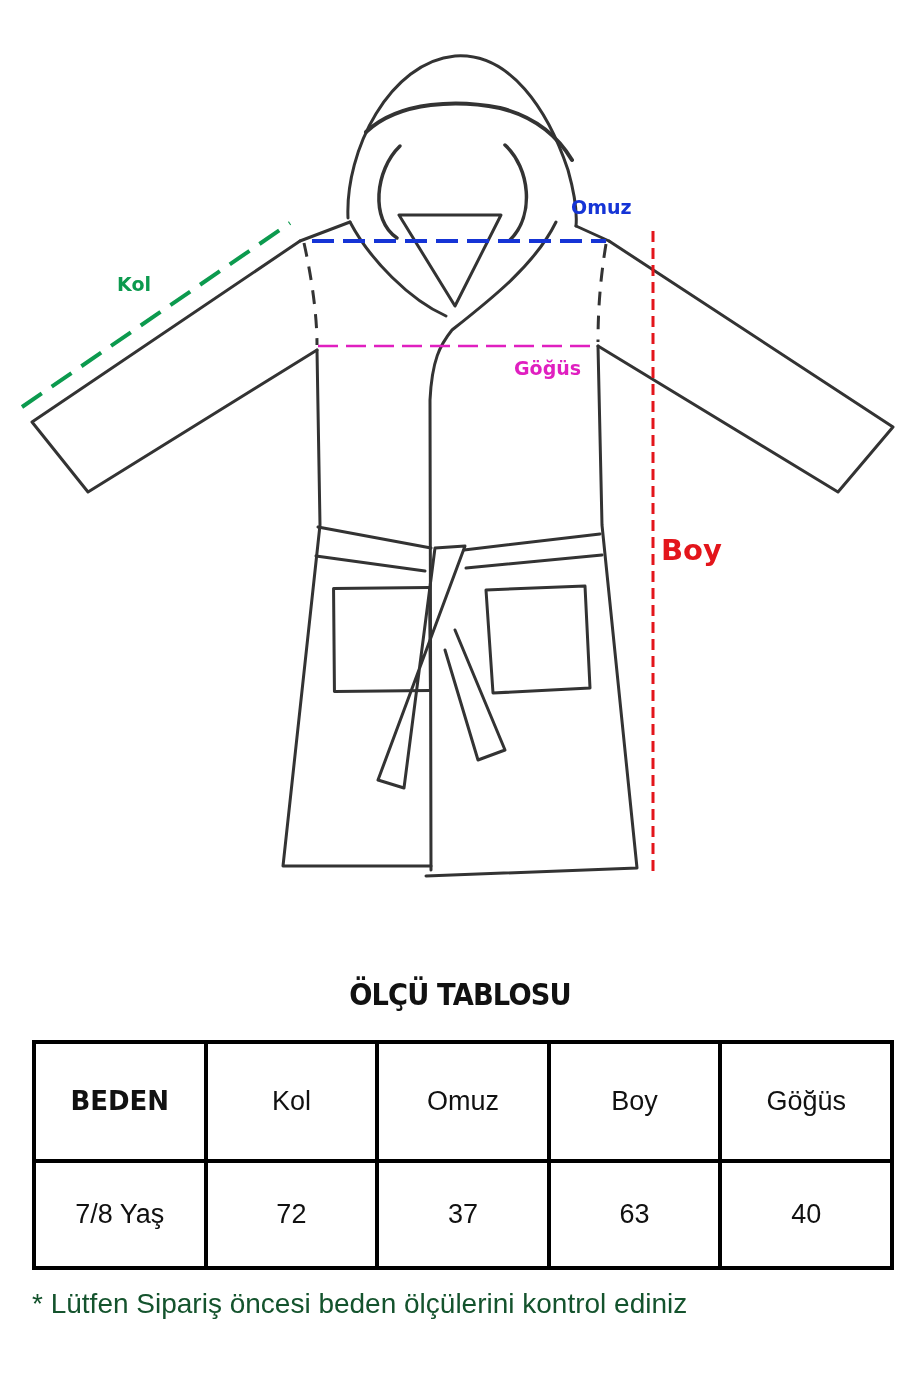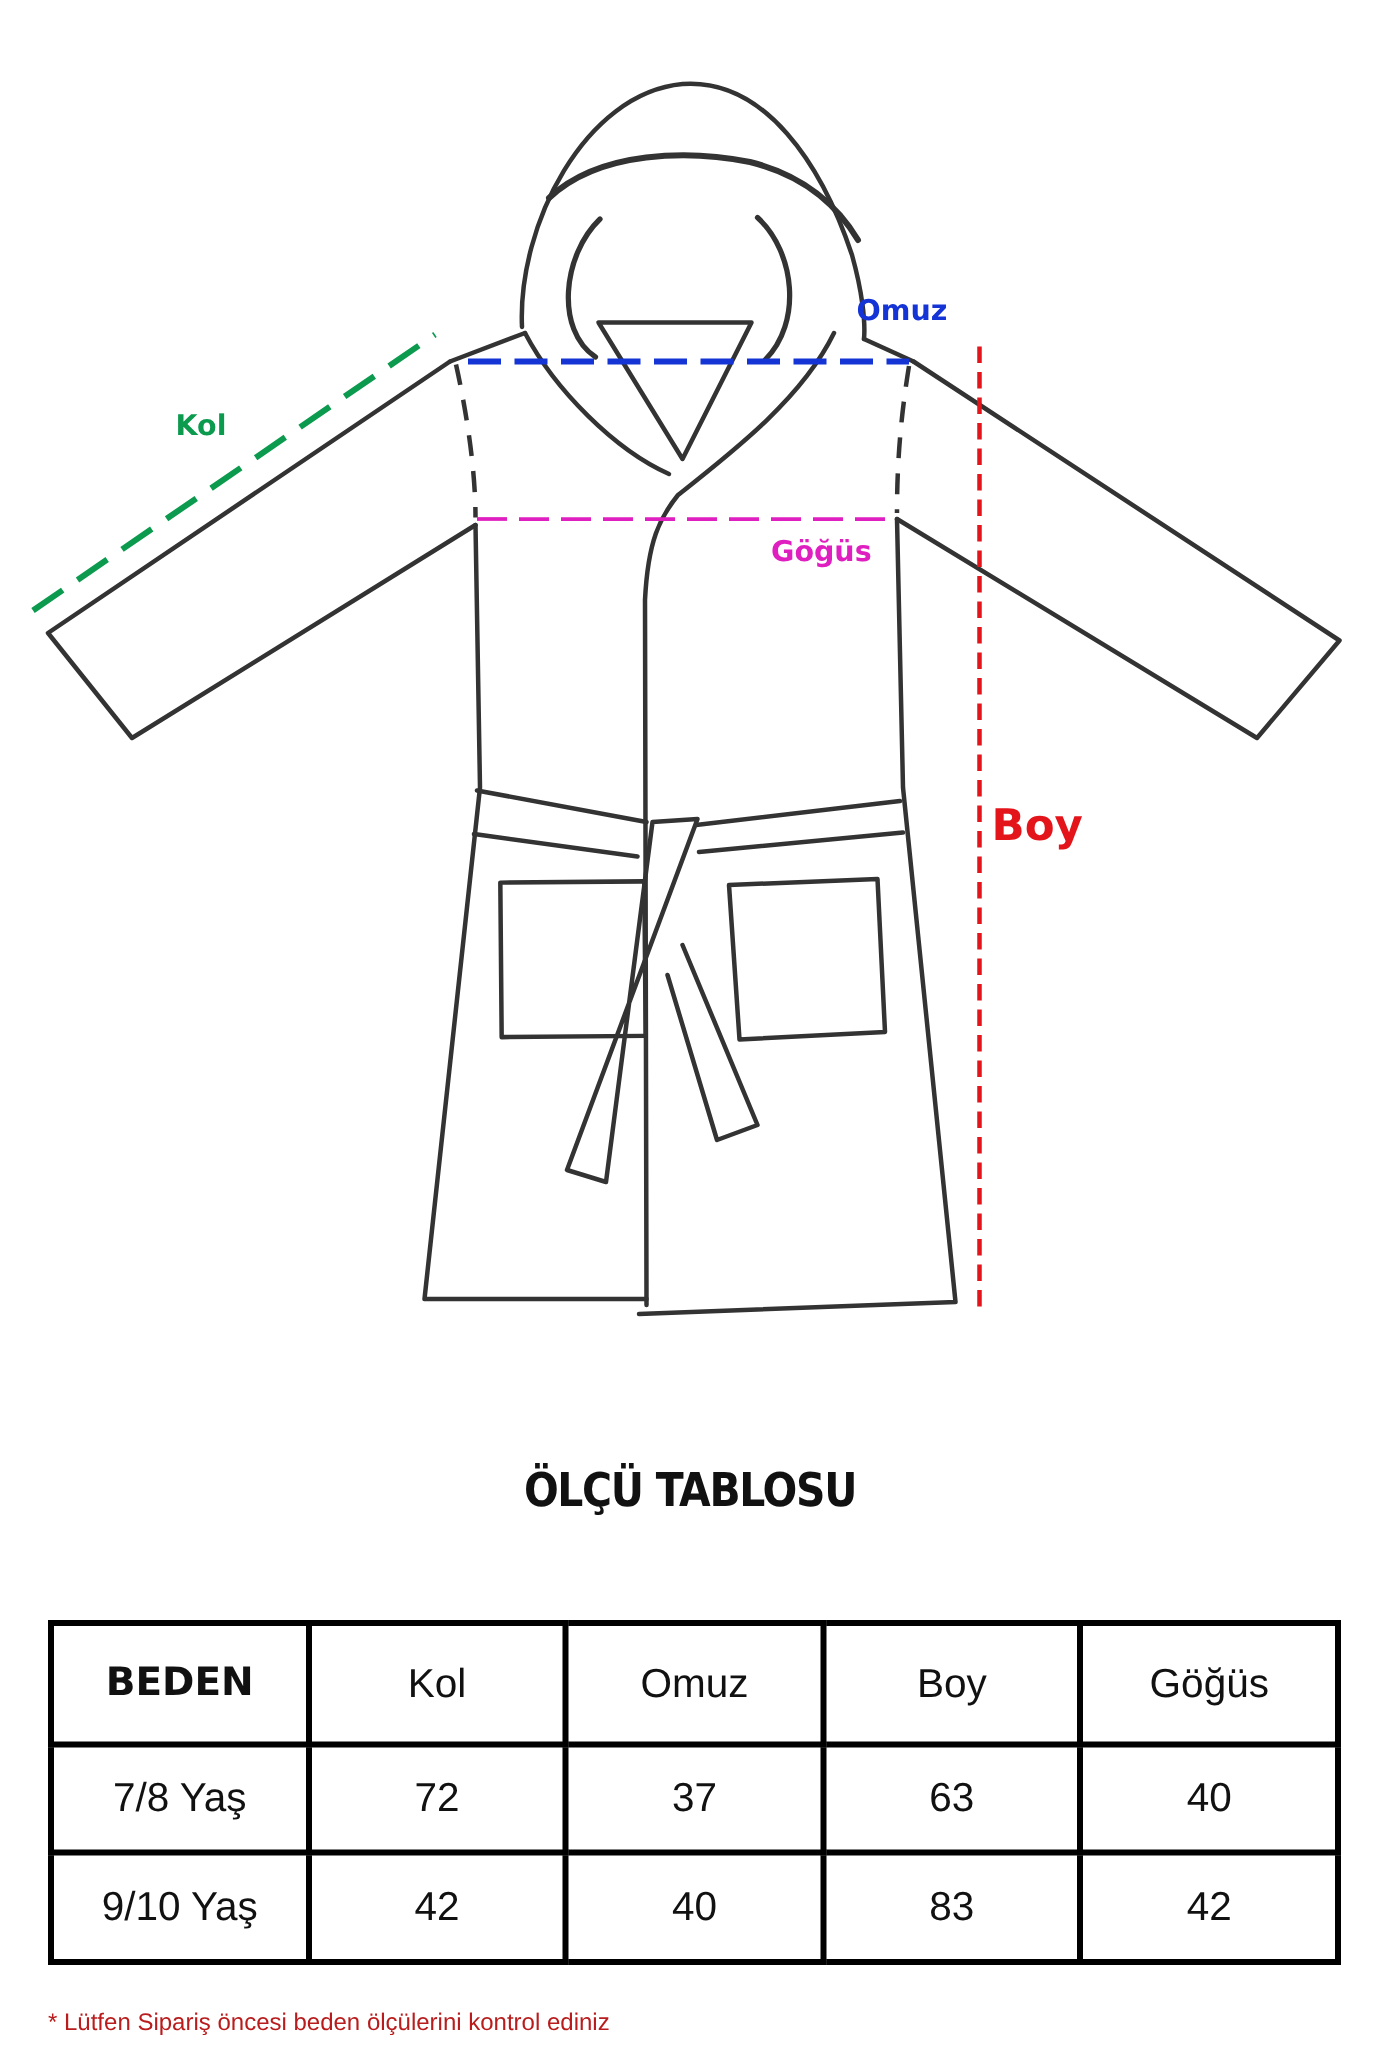--- a/index.html
+++ b/index.html
@@ -7,29 +7,29 @@
          font-family: "Liberation Sans", "DejaVu Sans", sans-serif; color: #111; }
   .diagram { position: absolute; left: 0; top: 0; width: 920px; height: 900px; }
   .lbl { position: absolute; font-family: "DejaVu Sans", sans-serif; font-weight: bold; white-space: nowrap; }
   .lbl-kol { left: 117px; top: 273px; font-size: 19px; color: #0c9a4e; }
   .lbl-omuz { left: 571px; top: 196px; font-size: 19px; color: #1534d6; }
   .lbl-gogus { left: 514px; top: 357px; font-size: 19px; color: #e01fc0; }
   .lbl-boy { left: 661px; top: 533px; font-size: 29px; color: #e3151b; }
   .title { position: absolute; left: 0; width: 920px; top: 976px; text-align: center;
            font-family: "DejaVu Sans", sans-serif; font-weight: bold; font-size: 31px;
            letter-spacing: -1px; transform: scaleX(0.88); }
-  table.size-table { position: absolute; left: 32px; top: 1080px; width: 862px; height: 230px;
+  table.size-table { position: absolute; left: 32px; top: 1040px; width: 862px; height: 230px;
            border-collapse: collapse; table-layout: fixed; }
   table.size-table td, table.size-table th { border: 4px solid #000; text-align: center;
            vertical-align: middle; font-size: 27px; font-weight: normal; color: #111;
            font-family: "Liberation Sans", sans-serif; }
   table.size-table th.first { font-weight: bold; font-family: "DejaVu Sans", sans-serif; font-size: 26px; }
   table.size-table tr.head { height: 62px; }
   table.size-table tr.row { height: 56px; }
-  .note { position: absolute; left: 32px; top: 1340px; font-size: 16px; color: #b91c1c;
+  .note { position: absolute; left: 32px; top: 1288px; font-size: 28px; color: #14532d;
           font-family: "Liberation Sans", sans-serif; }
 </style>
 </head>
 <body>
 
 <div class="diagram">
   <svg width="920" height="900" viewBox="0 0 920 900">
     <g fill="none" stroke="#333" stroke-width="3" stroke-linejoin="round" stroke-linecap="round">
 
       <path d="M348 218 C345 150 390 62 455 56 C510 52 548 110 568 170 C575 195 577 215 576 226"></path>
@@ -94,23 +94,16 @@
     <th>Boy</th>
     <th>Göğüs</th>
   </tr>
   <tr class="row">
     <td>7/8 Yaş</td>
     <td>72</td>
     <td>37</td>
     <td>63</td>
     <td>40</td>
   </tr>
-  <tr class="row">
-    <td>9/10 Yaş</td>
-    <td>42</td>
-    <td>40</td>
-    <td>83</td>
-    <td>42</td>
-  </tr>
 </tbody>
   </table>
 
 <div class="note">* Lütfen Sipariş öncesi beden ölçülerini kontrol ediniz</div>
 
 </body></html>

